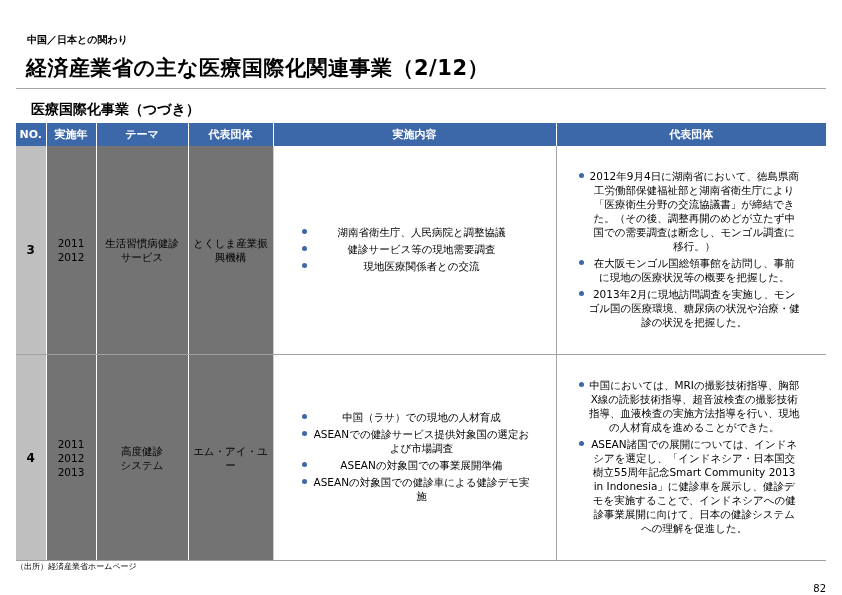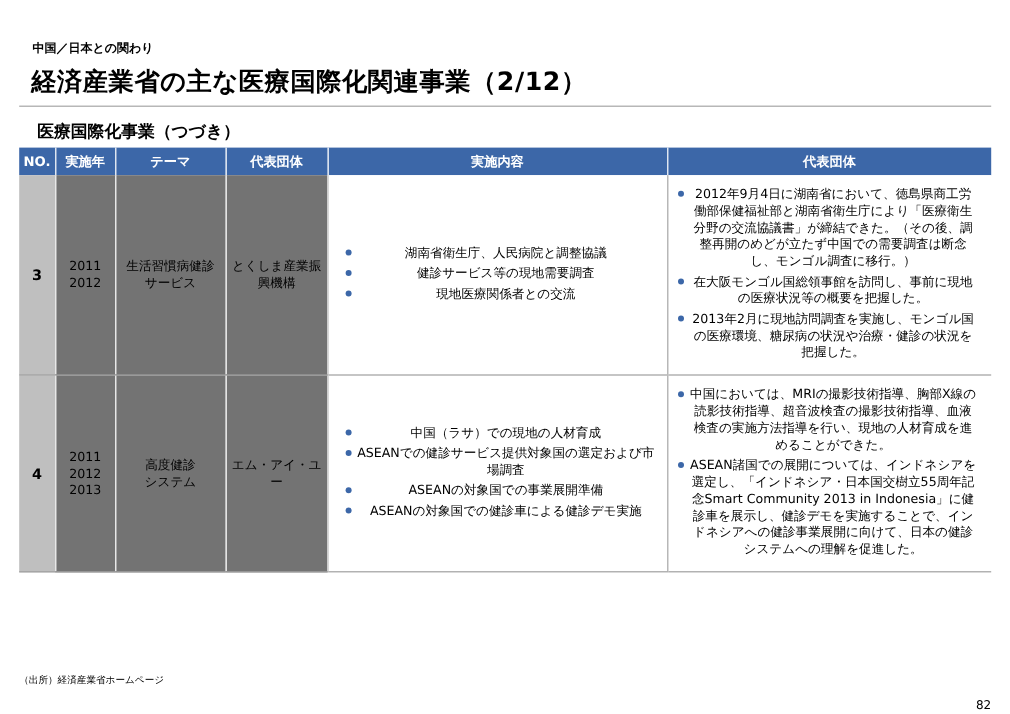--- a/index.html
+++ b/index.html
@@ -28,21 +28,21 @@
     border-left: 1px solid #ffffff; text-align: center;
   }
   table.main th:first-child { border-left: none; }
   table.main td {
     padding: 0; vertical-align: middle; text-align: center; border-bottom: 1px solid #a0a0a0;
   }
   td.no { background: #bfbfbf; font-weight: bold; font-size: 12px; }
   td.gray { background: #737373; border-left: 1px solid #ffffff; }
   td.content { background: #ffffff; text-align: left; vertical-align: top; border-left: 1px solid #d0d0d0; }
   td.result  { background: #ffffff; text-align: left; vertical-align: top; border-left: 1px solid #a6a6a6; }
-  ul.bullets { list-style: none; margin: 4px; padding: 5px 6px 4px 10px; }
+  ul.bullets { list-style: none; margin: 18px; padding: 5px 6px 4px 10px; }
   ul.bullets li { position: relative; padding-left: 10px; margin-bottom: 3px; font-size: 10.5px; line-height: 14px; }
   ul.bullets li .dot {
     position: absolute; left: 0; top: 4px; width: 5px; height: 5px; border-radius: 50%; background: #3c67a8;
   }
   td.result ul.bullets { padding-left: 4px; padding-right: 8px; }
   .source {
     position: absolute; left: 16px; top: 561px; font-size: 8px; color: #000;
   }
   .page-number {
     position: absolute; right: 16px; top: 583px; font-size: 10px;

